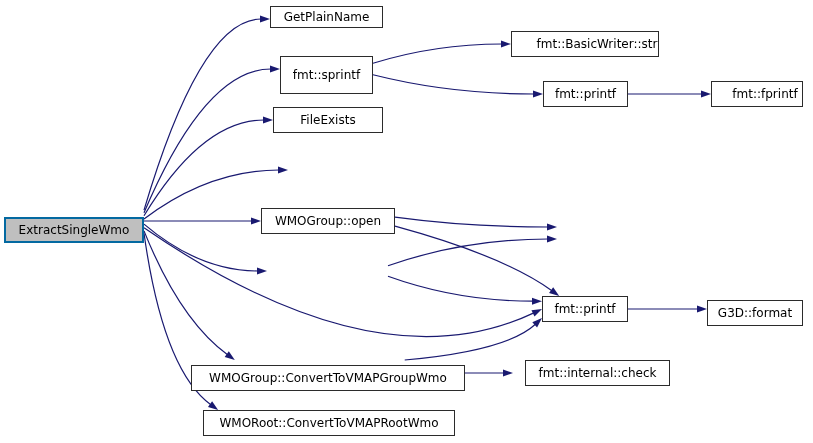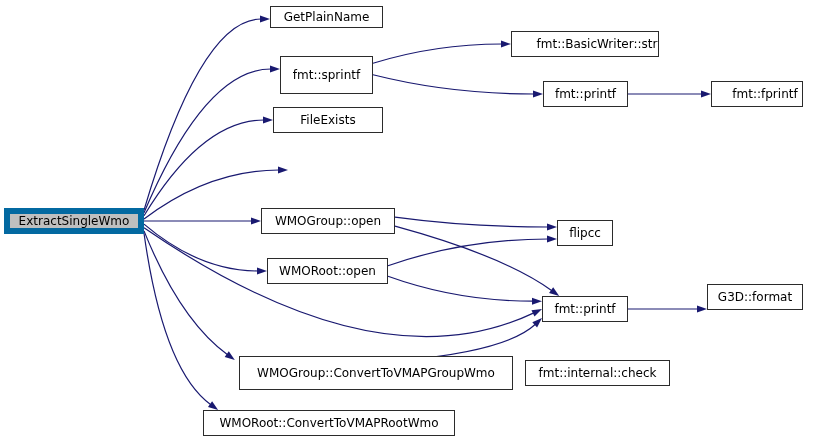--- a/index.html
+++ b/index.html
@@ -29,21 +29,22 @@
     align-items: center;
     justify-content: center;
     font-size: 12px;
     color: #000000;
     white-space: nowrap;
     cursor: pointer;
     line-height: 1;
   }
   .gnode.highlight {
     background: #bfbfbf;
-    border: 6px solid #0369a1;
+    border: 2px solid #0369a1;
+    margin-top: 9px;
   }
   .edge-path {
     fill: none;
     stroke-width: 1.2px;
   }
 </style>
 </head>
 <body>
 
 <div class="graph-canvas" id="canvas">
@@ -85,23 +86,21 @@
       <path class="edge-path" stroke="#191970" d="M 404.72 360 Q 506.64 350.95 535.4063198928335 324.2256332443558"></path>
       <polygon points="542,318.1 537.0558794759532,327.4704680909601 532.2914980636766,322.3420502298306" fill="#191970"></polygon>
       <path class="edge-path" stroke="#191970" d="M 628 309 L 698 309"></path>
       <polygon points="707,309 697,312.5 697,305.5" fill="#191970"></polygon>
     </svg>
 <div class="gnode highlight" style="left: 4px; top: 208px; width: 140px; height: 26px;">ExtractSingleWmo</div>
     <div class="gnode" style="left: 270px; top: 6px; width: 113px; height: 22px;">GetPlainName</div>
     <div class="gnode" style="left: 280px; top: 56px; width: 93px; height: 38px;">fmt::sprintf</div>
     <div class="gnode" style="left: 273px; top: 107px; width: 110px; height: 26px;">FileExists</div>
     <div class="gnode" style="left: 261px; top: 208px; width: 134px; height: 26px;">WMOGroup::open</div>
-    <div class="gnode" style="left: 267px; top: 258px; width: 121px; height: 26px;">WMORoot::open</div>
     <div class="gnode" style="left: 511px; top: 31px; width: 148px; height: 26px; padding-left: 24px;">fmt::BasicWriter::str</div>
     <div class="gnode" style="left: 543px; top: 81px; width: 85px; height: 26px;">fmt::printf</div>
     <div class="gnode" style="left: 711px; top: 81px; width: 92px; height: 26px; padding-left: 16px;">fmt::fprintf</div>
-    <div class="gnode" style="left: 557px; top: 220px; width: 56px; height: 26px;">flipcc</div>
     <div class="gnode" style="left: 542px; top: 296px; width: 86px; height: 26px;">fmt::printf</div>
-    <div class="gnode" style="left: 707px; top: 284px; width: 96px; height: 26px;">G3D::format</div>
-    <div class="gnode" style="left: 191px; top: 356px; width: 274px; height: 34px; margin-left: 48px;">WMOGroup::ConvertToVMAPGroupWmo</div>
+    <div class="gnode" style="left: 707px; top: 300px; width: 96px; height: 26px;">G3D::format</div>
+    <div class="gnode" style="left: 191px; top: 365px; width: 274px; height: 26px;">WMOGroup::ConvertToVMAPGroupWmo</div>
     <div class="gnode" style="left: 513px; top: 360px; width: 145px; height: 26px; margin-left: 12px;">fmt::internal::check</div>
     <div class="gnode" style="left: 203px; top: 410px; width: 252px; height: 26px; text-align: right;">WMORoot::ConvertToVMAPRootWmo</div>
   </div>
 
 </body></html>

